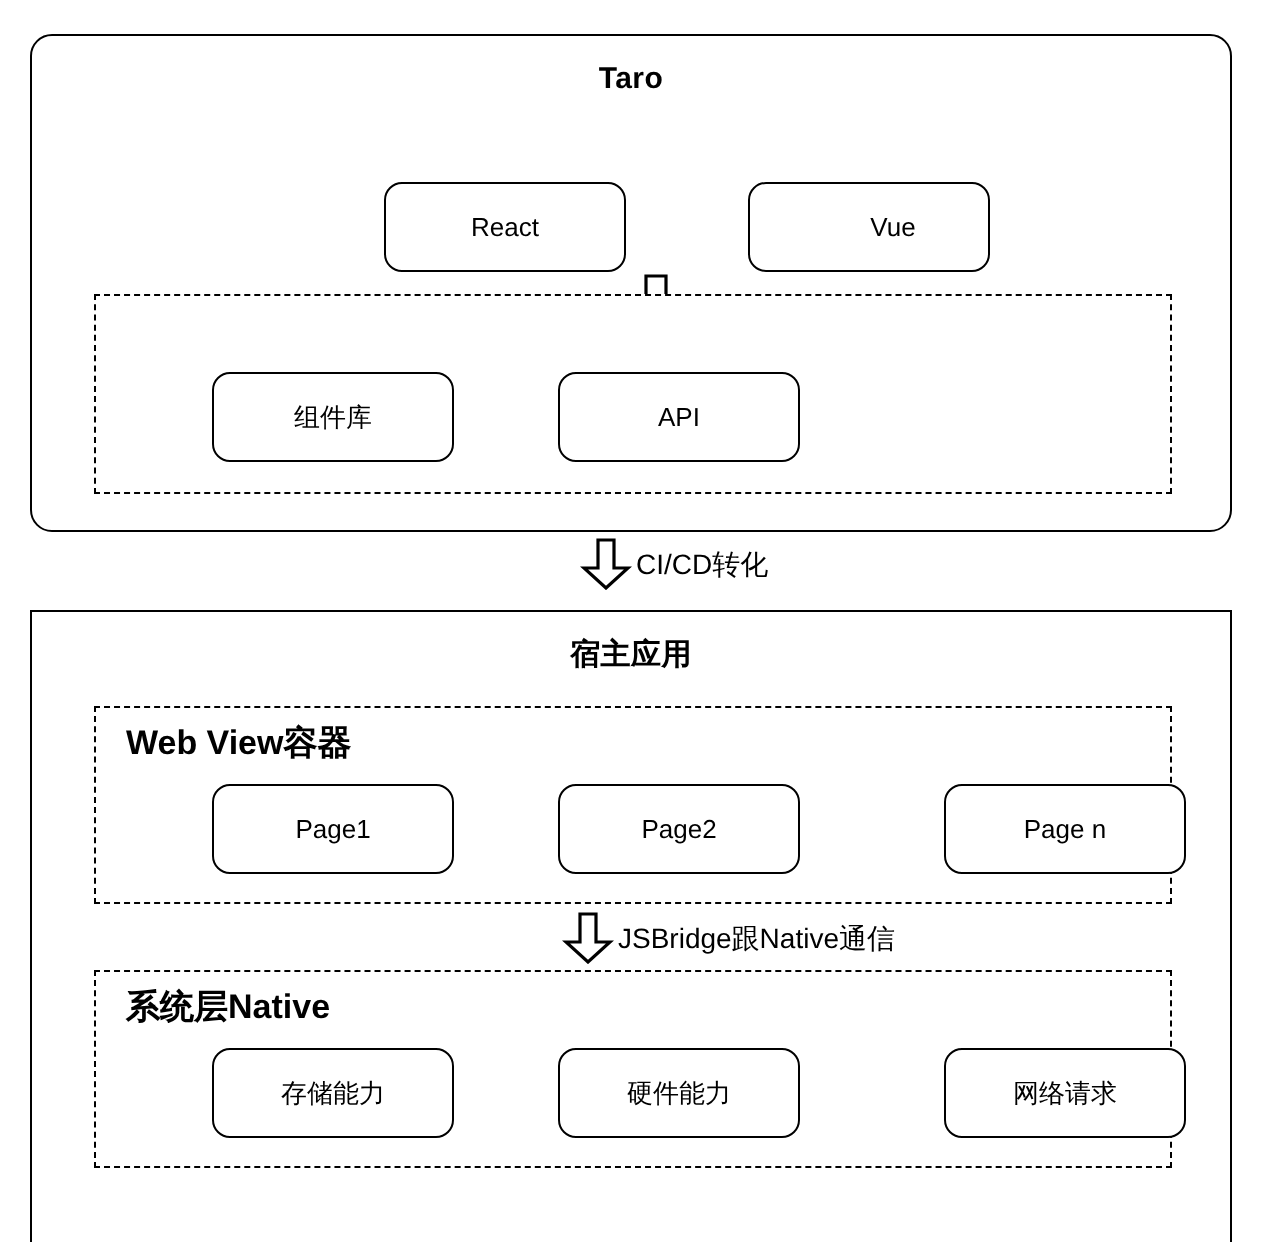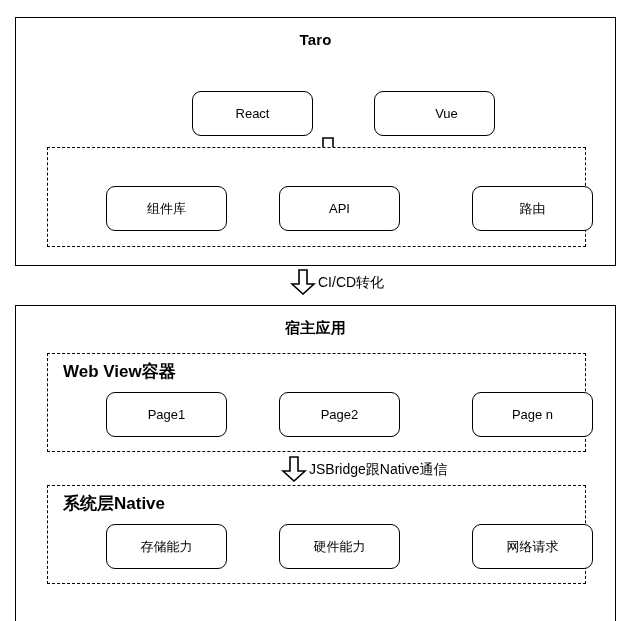--- a/index.html
+++ b/index.html
@@ -22,21 +22,21 @@
     background: #ffffff;
   }
 
   
   .layer-box {
     position: absolute;
     box-sizing: border-box;
     border: 1.6px solid #000000;
     background: #ffffff;
   }
-  #taro-layer   { left: 15px;  top: 17px;  width: 601px; height: 249px; }
+  #taro-layer   { left: 15px;  top: 17px;  width: 601px; height: 249px; border-radius: 11px; }
   #host-layer   { left: 15px;  top: 305px; width: 601px; height: 376px; }
 
   
   .layer-title {
     position: absolute;
     left: 0;
     width: 100%;
     text-align: center;
     font-size: 15px;
     font-weight: bold;
@@ -167,23 +167,20 @@
       </svg>
     </div>
 
     <div class="dashed-panel" id="taro-modules-panel">
       <div class="node panel-row-node col-1">
         <span>组件库</span>
       </div>
       <div class="node panel-row-node col-2">
         <span>API</span>
       </div>
-      <div class="node panel-row-node col-3">
-        <span>路由</span>
-      </div>
     </div>
   </div>
 
   <div class="connector" id="connector-cicd">
     <span class="block-arrow-inline">
       <svg viewBox="0 0 26 26" xmlns="http://www.w3.org/2000/svg">
         <polygon points="9,1 17,1 17,15 24,15 13,25 2,15 9,15" fill="#ffffff" stroke="#000000" stroke-width="1.6" stroke-linejoin="miter"></polygon>
       </svg>
     </span>
     <span class="connector-label">CI/CD转化</span>

